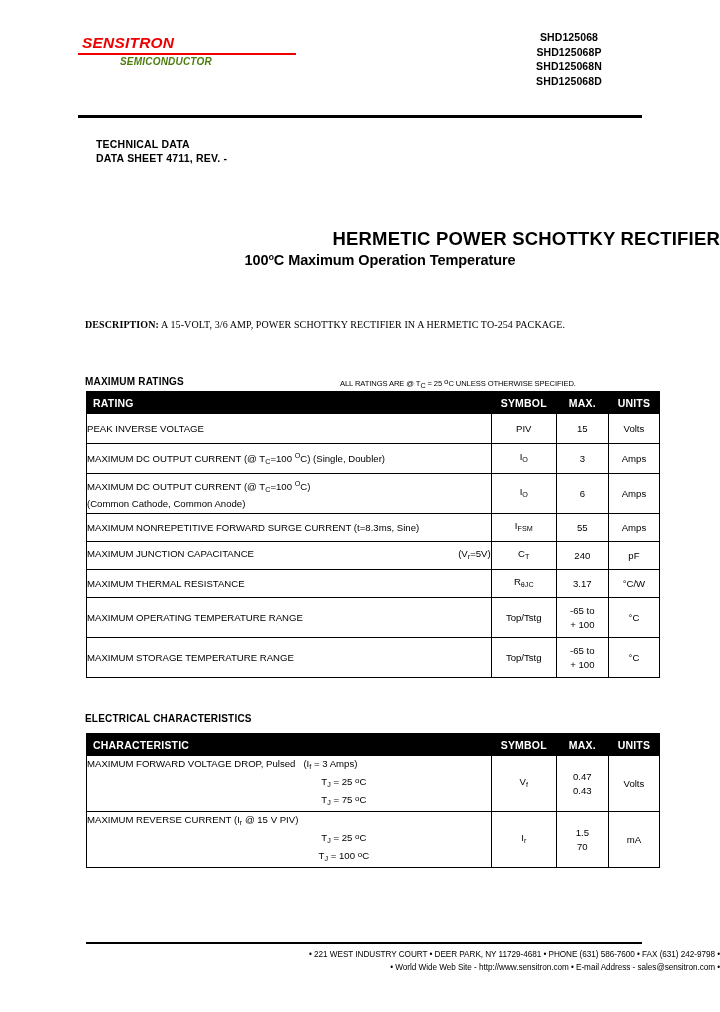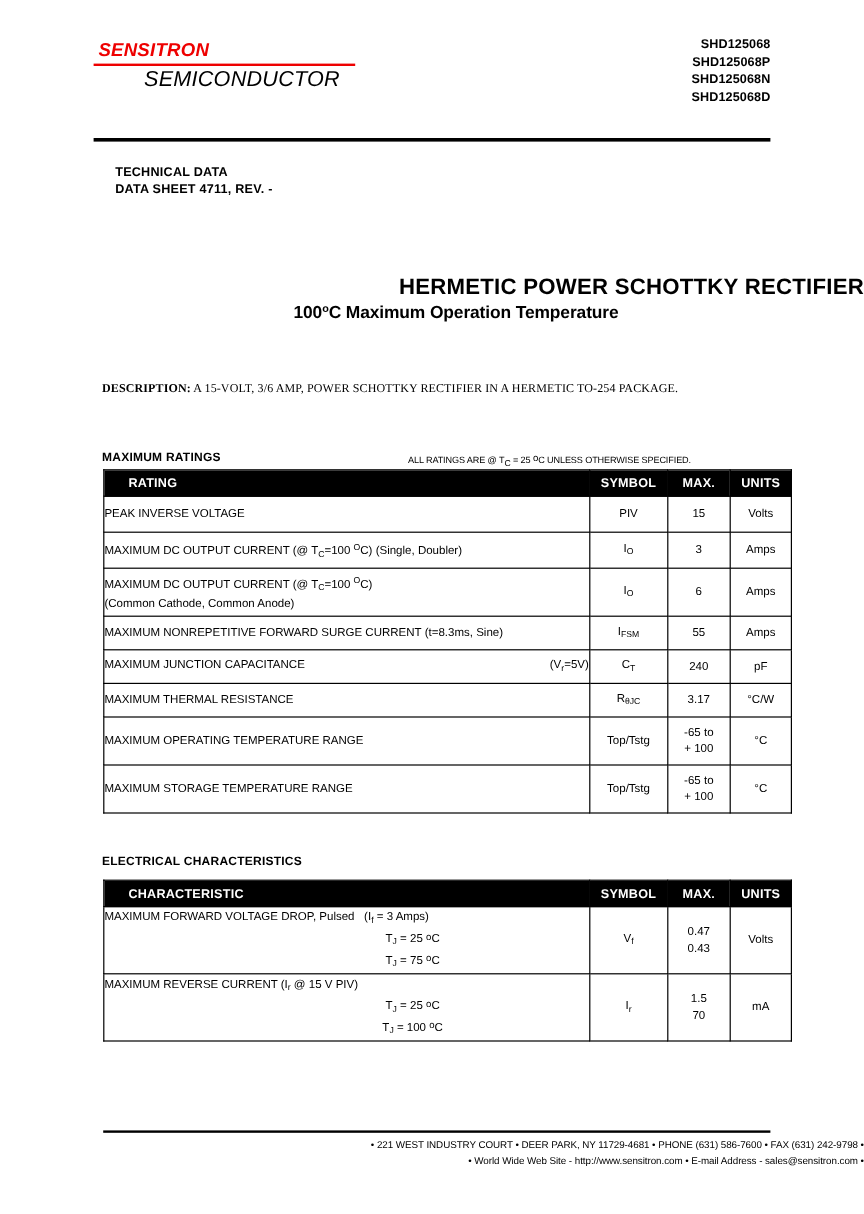--- a/index.html
+++ b/index.html
@@ -44,32 +44,32 @@
     padding-left: 4px;
   }
   .logo-rule {
     height: 2px;
     background: #ee0000;
     width: 218px;
     margin: 1px 0 1px 0;
   }
   .logo-line2 {
     font-style: italic;
-    font-weight: normal;
-    font-size: 18px;
-    color: #000000;
+    font-weight: bold;
+    font-size: 10px;
+    color: #4d7c0f;
     letter-spacing: 0.2px;
     padding-left: 42px;
   }
   .partnums {
     position: absolute;
-    right: 0;
+    right: 16px;
     top: 0;
     width: 200px;
-    text-align: right;
+    text-align: center;
     padding-left: 86px;
     box-sizing: border-box;
   }
   .partnums div {
     font-size: 10.5px;
     font-weight: bold;
     line-height: 14.6px;
     letter-spacing: 0.1px;
   }
   .header-rule {
@@ -170,21 +170,21 @@
   }
   table.dt thead th {
     background: #000000;
     color: #ffffff;
     font-size: 10.5px;
     font-weight: bold;
     height: 21px;
     letter-spacing: 0.2px;
     border-color: #000;
   }
-  table.dt thead th.th-desc { text-align: left; padding-left: 20px; }
+  table.dt thead th.th-desc { text-align: left; padding-left: 6px; }
   table.dt thead th.th-c    { text-align: center; }
 
   td.c-desc {
     font-size: 9.6px;
     padding: 5px 8px 5px 10px;
     line-height: 14px;
     position: relative;
   }
   td.c-sym, td.c-max, td.c-unit {
     text-align: center;

